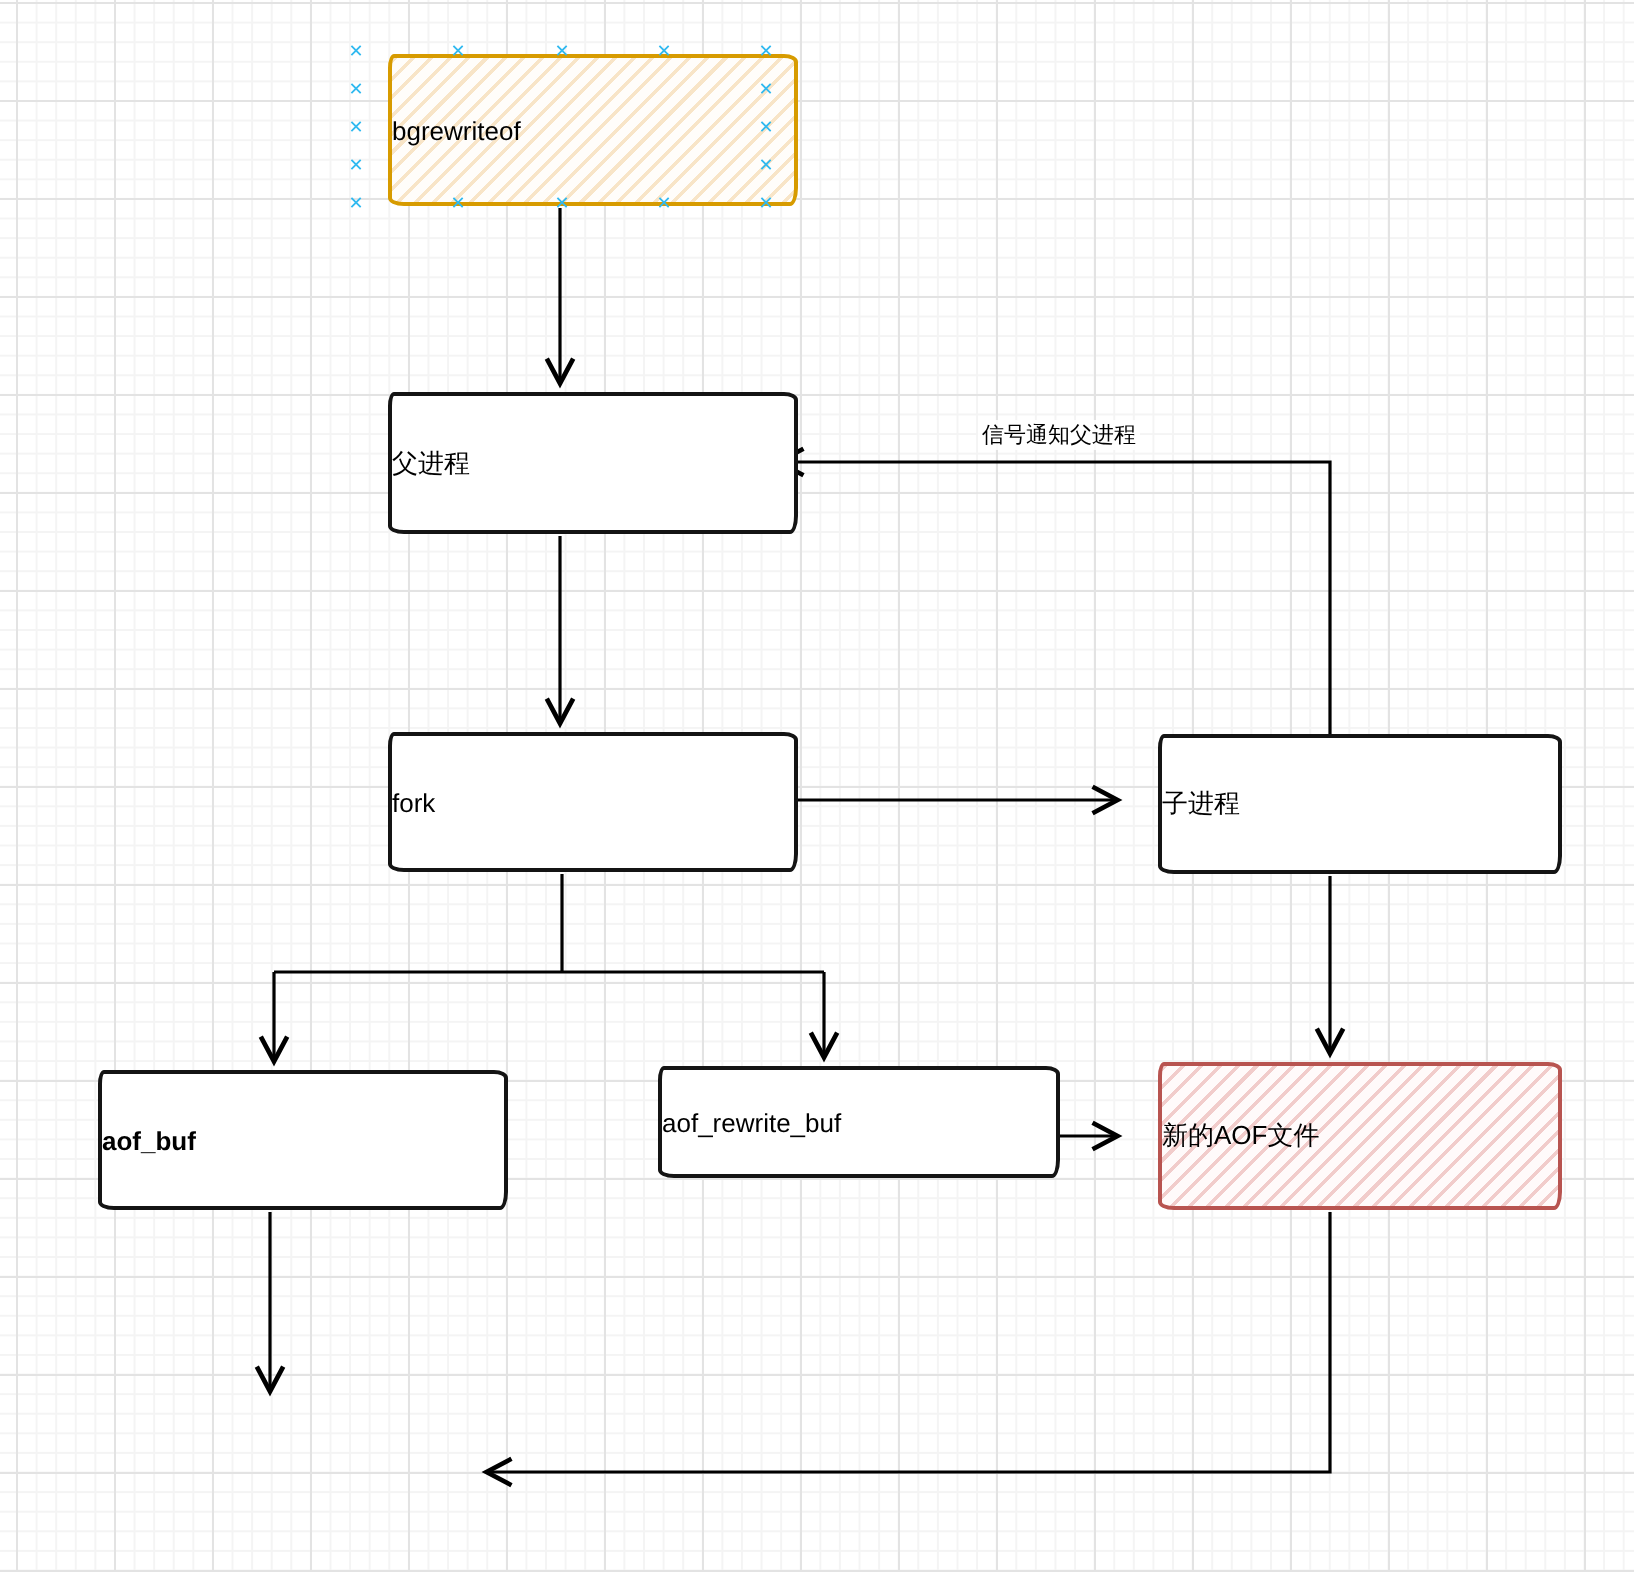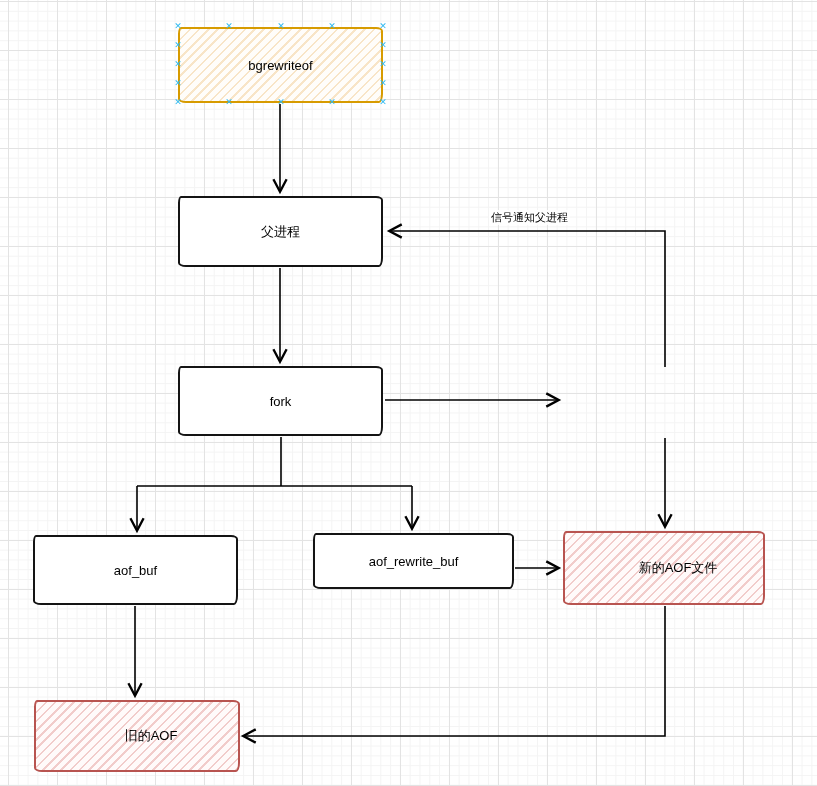--- a/index.html
+++ b/index.html
@@ -18,47 +18,47 @@
       linear-gradient(90deg, #f4f4f4 1px, transparent 1px);
     background-size: 49px 49px, 49px 49px, 9.8px 9.8px, 9.8px 9.8px;
     background-position: 8px 1px, 8px 1px, 8px 1px, 8px 1px;
     font-family: "Liberation Sans", sans-serif;
   }
 
   .node {
     position: absolute;
     display: flex;
     align-items: center;
-    justify-content: center;
+    justify-content: flex-start;
     font-size: 13px;
     color: #000000;
     text-align: center;
     
     border-radius: 3px 7px 4px 8px / 7px 4px 9px 4px;
+    margin-left: 16px;
   }
   .node.plain {
     border: 2px solid #141414;
     background: #ffffff;
   }
   .node.orange {
     border: 2.5px solid #d79b00;
     background-color: #fffdfa;
     background-image: repeating-linear-gradient(
       135deg,
       rgba(230, 166, 68, 0.28) 0px, rgba(230, 166, 68, 0.28) 1.8px,
       rgba(255,255,255,0) 1.8px, rgba(255,255,255,0) 6.5px);
   }
   .node.red {
     border: 2px solid #b85450;
     background-color: #fffafa;
     background-image: repeating-linear-gradient(
       135deg,
       rgba(210, 98, 94, 0.30) 0px, rgba(210, 98, 94, 0.30) 1.8px,
       rgba(255,255,255,0) 1.8px, rgba(255,255,255,0) 6.5px);
-    padding-left: 28px;
   }
 
   .node-label { pointer-events: none; }
 
   #connectors {
     position: absolute;
     left: 0; top: 0;
     width: 817px;
     height: 786px;
   }
@@ -127,36 +127,36 @@
   </div>
 
   <div class="node plain" style="left:178px; top:366px; width:205px; height:70px;">
     <span class="node-label">fork</span>
   </div>
 
   <div class="node plain" style="left:178px; top:196px; width:205px; height:71px;">
     <span class="node-label">父进程</span>
   </div>
 
+  <div class="node plain" style="left:563px; top:367px; width:202px; height:70px;">
+    <span class="node-label">子进程</span>
+  </div>
 
-  <div class="node plain" style="left:33px; top:535px; width:205px; height:70px;">
+  <div class="node plain" style="left:33px; top:535px; width:205px; height:70px;font-weight:bold;">
     <span class="node-label">aof_buf</span>
   </div>
 
   <div class="node plain" style="left:313px; top:533px; width:201px; height:56px;">
     <span class="node-label">aof_rewrite_buf</span>
   </div>
 
   <div class="node red" style="left:563px; top:531px; width:202px; height:74px;">
     <span class="node-label">新的AOF文件</span>
   </div>
 
-  <div class="node red" style="left:34px; top:700px; width:206px; height:72px;">
-    <span class="node-label">旧的AOF</span>
-  </div>
 
   <i class="hx" style="left:178px; top:27px;">✕</i>
   <i class="hx" style="left:229px; top:27px;">✕</i>
   <i class="hx" style="left:281px; top:27px;">✕</i>
   <i class="hx" style="left:332px; top:27px;">✕</i>
   <i class="hx" style="left:383px; top:27px;">✕</i>
   <i class="hx" style="left:178px; top:46px;">✕</i>
   <i class="hx" style="left:178px; top:65px;">✕</i>
   <i class="hx" style="left:178px; top:84px;">✕</i>
   <i class="hx" style="left:383px; top:46px;">✕</i>

